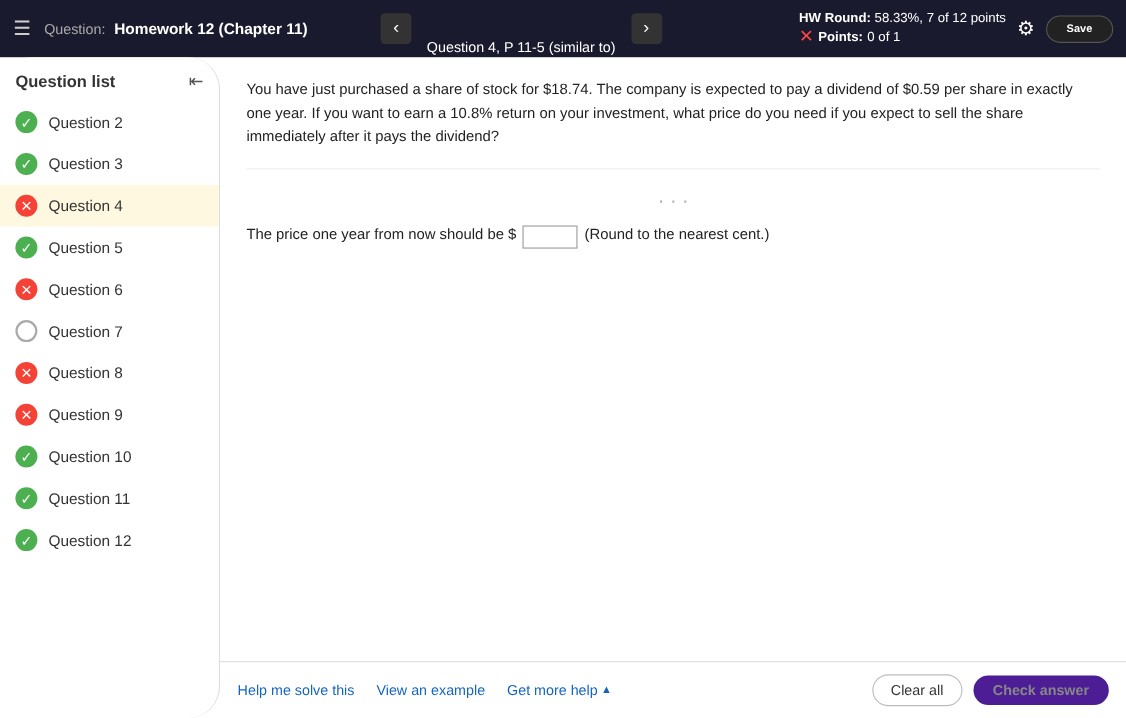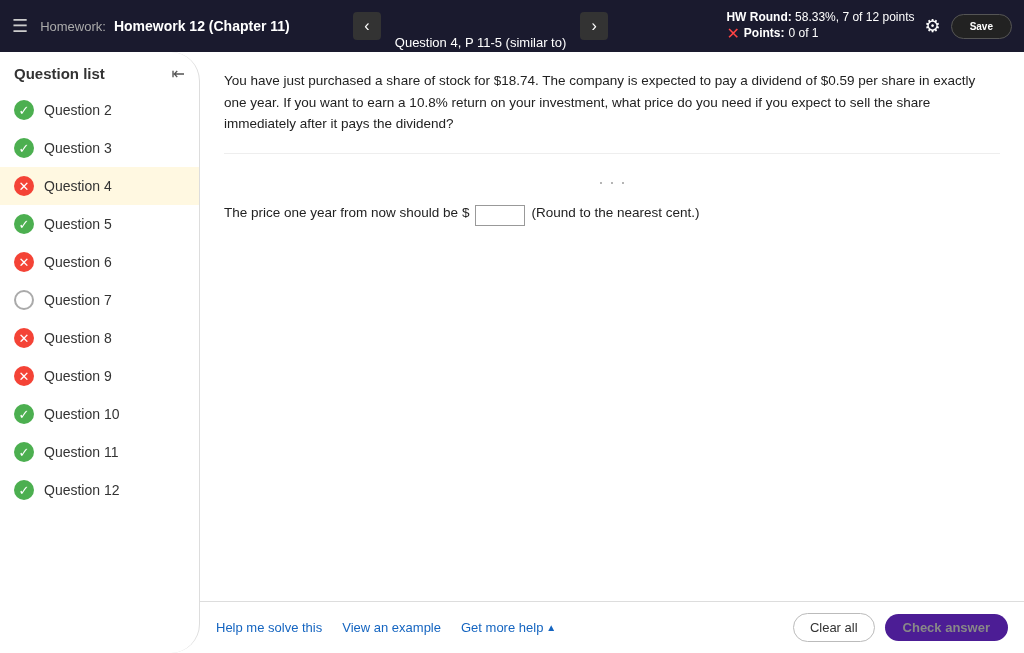--- a/index.html
+++ b/index.html
@@ -83,21 +83,21 @@
     .check-answer-btn {
       background: #4c1d95; color: #888; border: none; padding: 6px 18px;
       border-radius: 20px; cursor: pointer; font-size: 13px; font-weight: bold;
     }
   </style>
 </head>
 <body>
 
 <div class="header">
   <span class="header-menu-icon">☰</span>
-  <span class="header-homework-label">Homework:</span>
+  <span class="header-homework-label">Question:</span>
   <span class="header-homework-title">Homework 12 (Chapter 11)</span>
 
   <div class="header-nav">
     <button class="header-nav-btn">‹</button>
     <span class="header-question-label">Question 4, P 11-5 (similar to)</span>
     <button class="header-nav-btn">›</button>
   </div>
 
   <div class="header-right">
     <div class="hw-score">

